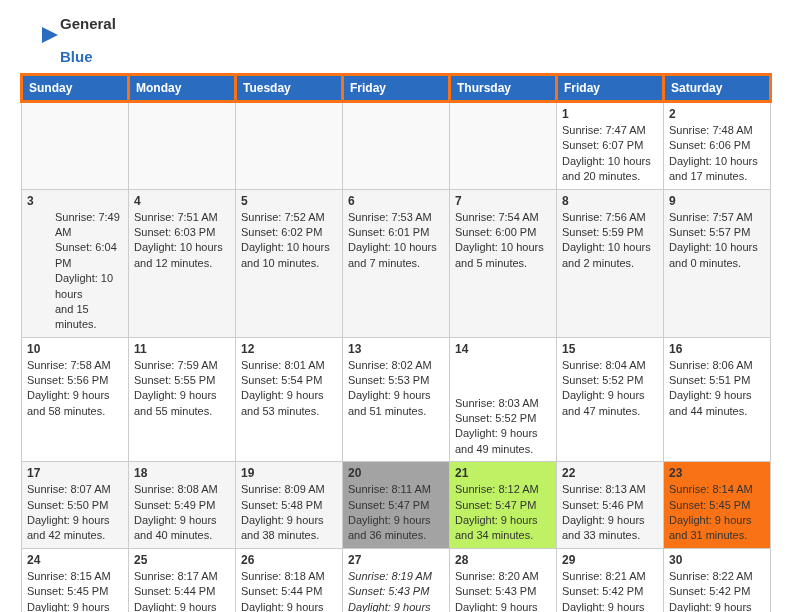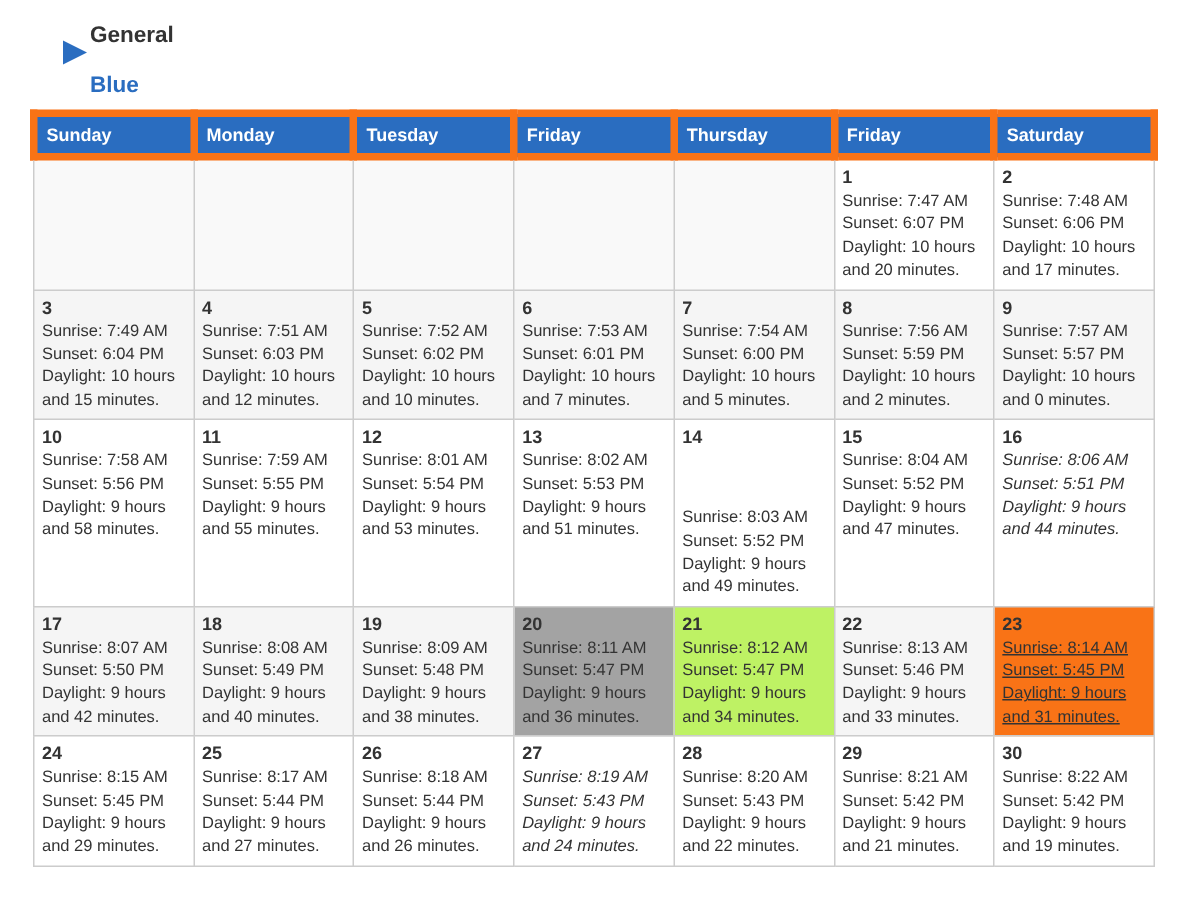--- a/index.html
+++ b/index.html
@@ -58,21 +58,21 @@
       border-collapse: collapse;
       margin-top: 8px;
     }
     .calendar th {
       background: #2a6dc0;
       color: #fff;
       font-size: 12px;
       font-weight: bold;
       padding: 5px 6px;
       text-align: left;
-      border: 5px solid #f97316;
+      border: 3px solid #f97316;
     }
     .calendar td {
       vertical-align: top;
       border: 1px solid #ccc;
       padding: 4px 5px;
       width: calc(100% / 7);
       background: #fff;
       min-height: 80px;
     }
     .calendar tr:nth-child(even) td {
@@ -145,21 +145,21 @@
             <span class="day-num">2</span>
             <div class="day-info" style="white-space: pre-line;">Sunrise: 7:48 AM
 Sunset: 6:06 PM
 Daylight: 10 hours
 and 17 minutes.</div>
           </td>
         </tr>
         <tr>
           <td style="background: rgb(245, 245, 245);">
             <span class="day-num">3</span>
-            <div class="day-info" style="white-space: pre-line;">Sunrise: 7:49 AM
+            <div class="day-info" style="white-space: pre-line; margin-left: 28px;">Sunrise: 7:49 AM
 Sunset: 6:04 PM
 Daylight: 10 hours
 and 15 minutes.</div>
           </td>
           <td style="background: rgb(245, 245, 245);">
             <span class="day-num">4</span>
             <div class="day-info" style="white-space: pre-line;">Sunrise: 7:51 AM
 Sunset: 6:03 PM
 Daylight: 10 hours
 and 12 minutes.</div>
@@ -238,21 +238,21 @@
           </td>
           <td>
             <span class="day-num">15</span>
             <div class="day-info" style="white-space: pre-line;">Sunrise: 8:04 AM
 Sunset: 5:52 PM
 Daylight: 9 hours
 and 47 minutes.</div>
           </td>
           <td>
             <span class="day-num">16</span>
-            <div class="day-info" style="white-space: pre-line; font-style: italic;">Sunrise: 8:06 AM
+            <div class="day-info" style="white-space: pre-line;">Sunrise: 8:06 AM
 Sunset: 5:51 PM
 Daylight: 9 hours
 and 44 minutes.</div>
           </td>
         </tr>
         <tr>
           <td style="background: rgb(245, 245, 245);">
             <span class="day-num">17</span>
             <div class="day-info" style="white-space: pre-line;">Sunrise: 8:07 AM
 Sunset: 5:50 PM
@@ -289,21 +289,21 @@
           </td>
           <td style="background: rgb(245, 245, 245);">
             <span class="day-num">22</span>
             <div class="day-info" style="white-space: pre-line;">Sunrise: 8:13 AM
 Sunset: 5:46 PM
 Daylight: 9 hours
 and 33 minutes.</div>
           </td>
           <td style="background: #f97316;">
             <span class="day-num">23</span>
-            <div class="day-info" style="white-space: pre-line; text-decoration: underline;">Sunrise: 8:14 AM
+            <div class="day-info" style="white-space: pre-line;">Sunrise: 8:14 AM
 Sunset: 5:45 PM
 Daylight: 9 hours
 and 31 minutes.</div>
           </td>
         </tr>
         <tr>
           <td>
             <span class="day-num">24</span>
             <div class="day-info" style="white-space: pre-line;">Sunrise: 8:15 AM
 Sunset: 5:45 PM

